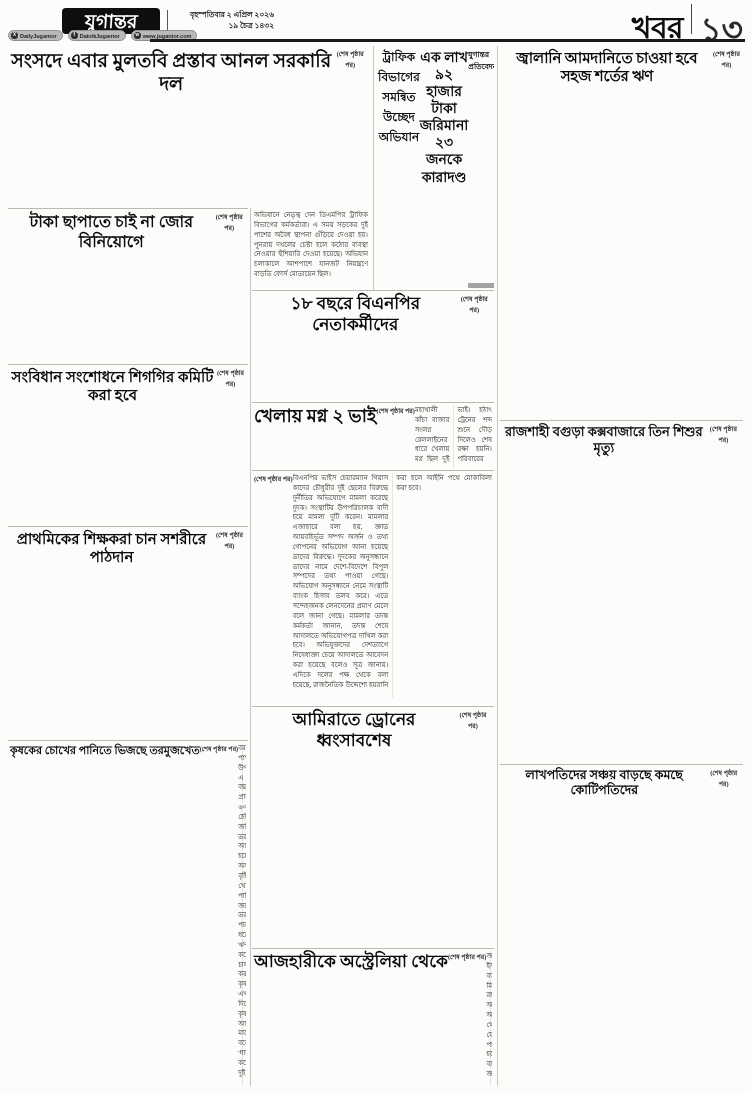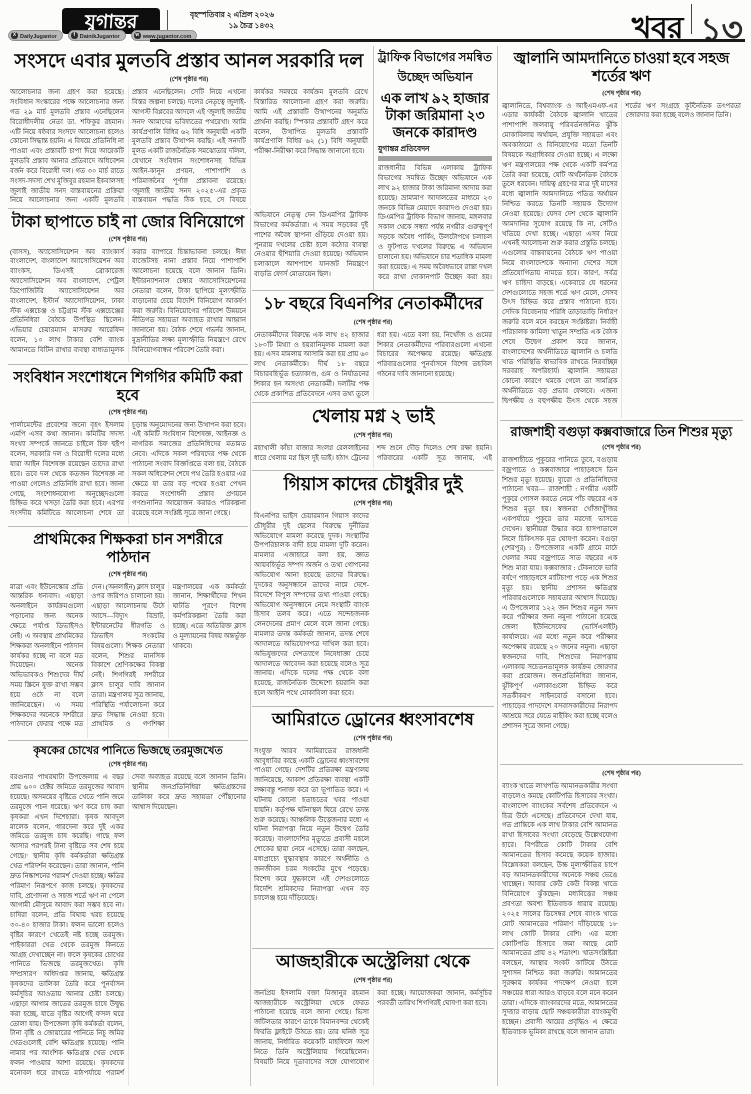--- a/index.html
+++ b/index.html
@@ -19,21 +19,21 @@
          font-family:"Liberation Sans",sans-serif;}
   .badge .bi{width:7px;height:7px;border-radius:50%;background:#2d2d2d;color:#fff;display:flex;
              align-items:center;justify-content:center;font-size:4.5px;line-height:1;}
   .section-wrap{position:absolute;right:8px;top:4px;display:flex;align-items:flex-start;gap:8px;}
   .section-title{font-size:30px;font-weight:bold;color:#0d0d0d;letter-spacing:-.5px;}
   .sec-bar{width:1px;height:30px;background:#444;}
   .page-no{font-size:33px;font-weight:600;color:#2a2a2a;}
   .head-rule{position:absolute;left:150px;top:39px;width:595px;height:3px;background:#1a1a1a;}
 
   
-  .art{position:absolute;display:flex;flex-direction:column;overflow:hidden;padding:2px 2px 0 2px;box-sizing:border-box;}
+  .art{position:absolute;display:flex;flex-direction:row;overflow:hidden;padding:2px 2px 0 2px;box-sizing:border-box;}
   .rt{border-top:1px solid #b9b9b5;}
   .hl{font-weight:bold;text-align:center;color:#0a0a0a;line-height:1.22;margin:1px 0 1px;}
   .kicker{font-weight:bold;text-align:center;font-size:12px;color:#111;margin-bottom:1px;}
   .cont{font-weight:bold;text-align:center;font-size:6.3px;color:#222;margin:1px 0 2px;}
   .byline{font-weight:bold;font-size:7.5px;color:#111;border-bottom:5px solid #a3a3a3;
           padding-bottom:1px;margin:1px 0 2px;}
   .bod{flex:1;overflow:hidden;font-size:6.8px;line-height:1.45;text-align:justify;color:#262624;
        column-fill:auto;column-gap:8px;column-rule:1px solid #e4e4e0;}
   .c1{column-count:1;} .c2{column-count:2;} .c3{column-count:3;}
 
@@ -126,21 +126,20 @@
     <div class="bod c2">মহাখালী কাঁচা বাজার সংলগ্ন রেললাইনের ধারে খেলায় মগ্ন ছিল দুই ভাই। হঠাৎ ট্রেনের শব্দ শুনে দৌড় দিলেও শেষ রক্ষা হয়নি। পরিবারের একটি সূত্র জানায়, এই মনোকষ্টের দুর্ঘটনা এড়ানো সম্ভব হতো। রেল পুলিশ ঘটনাস্থলে অবস্থান করছে। তদন্ত সাপেক্ষে প্রয়োজনীয় ব্যবস্থা নেওয়া হবে।</div>
   </div>
 
   <div class="art rt" style="left:500px;top:420px;width:243px;height:340px;">
     <div class="hl" style="font-size:13px;">রাজশাহী বগুড়া কক্সবাজারে তিন শিশুর মৃত্যু</div>
     <div class="cont">(শেষ পৃষ্ঠার পর)</div>
     <div class="bod c2">রাজশাহীতে পুকুরের পানিতে ডুবে, বগুড়ায় বজ্রপাতে ও কক্সবাজারে পাহাড়ধসে তিন শিশুর মৃত্যু হয়েছে। ব্যুরো ও প্রতিনিধিদের পাঠানো খবর— রাজশাহী : নগরীর একটি পুকুরে গোসল করতে নেমে পাঁচ বছরের এক শিশুর মৃত্যু হয়। স্বজনরা খোঁজাখুঁজির একপর্যায়ে পুকুরে তার মরদেহ ভাসতে দেখেন। স্থানীয়রা উদ্ধার করে হাসপাতালে নিলে চিকিৎসক মৃত ঘোষণা করেন। বগুড়া (শেরপুর) : উপজেলার একটি গ্রামে মাঠে খেলার সময় বজ্রপাতে সাত বছরের এক শিশু মারা যায়। কক্সবাজার : টেকনাফে ভারি বর্ষণে পাহাড়ধসে মাটিচাপা পড়ে এক শিশুর মৃত্যু হয়। স্থানীয় প্রশাসন ক্ষতিগ্রস্ত পরিবারগুলোকে সহায়তার আশ্বাস দিয়েছে। এ উপজেলার ১২২ জন শিশুর নতুন সনদ করে পরীক্ষার জন্য নমুনা পাঠানো হয়েছে জেলা ইউনিসেফের (ভার্সিএলইট) কার্যালয়ে। এর মধ্যে নতুন করে পরীক্ষার অপেক্ষায় রয়েছে ২০ জনের নমুনা। এছাড়া স্বজনদের দাবি, শিশুদের নিরাপত্তায় এলাকায় সচেতনতামূলক কার্যক্রম জোরদার করা প্রয়োজন। জনপ্রতিনিধিরা জানান, ঝুঁকিপূর্ণ এলাকাগুলো চিহ্নিত করে সতর্কীকরণ সাইনবোর্ড বসানো হবে। পাহাড়ের পাদদেশে বসবাসকারীদের নিরাপদ আশ্রয়ে সরে যেতে মাইকিং করা হচ্ছে বলেও প্রশাসন সূত্রে জানা গেছে।</div>
   </div>
 
   <div class="art rt" style="left:252px;top:470px;width:242px;height:228px;">
-    <div class="hl" style="font-size:18px;">গিয়াস কাদের চৌধুরীর দুই</div>
     <div class="cont">(শেষ পৃষ্ঠার পর)</div>
     <div class="bod c2">বিএনপির ভাইস চেয়ারম্যান গিয়াস কাদের চৌধুরীর দুই ছেলের বিরুদ্ধে দুর্নীতির অভিযোগে মামলা করেছে দুদক। সংস্থাটির উপপরিচালক বাদী হয়ে মামলা দুটি করেন। মামলার এজাহারে বলা হয়, জ্ঞাত আয়বহির্ভূত সম্পদ অর্জন ও তথ্য গোপনের অভিযোগ আনা হয়েছে তাদের বিরুদ্ধে। দুদকের অনুসন্ধানে তাদের নামে দেশে-বিদেশে বিপুল সম্পদের তথ্য পাওয়া গেছে। অভিযোগ অনুসন্ধানে নেমে সংস্থাটি ব্যাংক হিসাব তলব করে। এতে সন্দেহজনক লেনদেনের প্রমাণ মেলে বলে জানা গেছে। মামলার তদন্ত কর্মকর্তা জানান, তদন্ত শেষে আদালতে অভিযোগপত্র দাখিল করা হবে। অভিযুক্তদের দেশত্যাগে নিষেধাজ্ঞা চেয়ে আদালতে আবেদন করা হয়েছে বলেও সূত্র জানায়। এদিকে দলের পক্ষ থেকে বলা হয়েছে, রাজনৈতিক উদ্দেশ্যে হয়রানি করা হলে আইনি পথে মোকাবিলা করা হবে।</div>
   </div>
 
   <div class="art rt" style="left:8px;top:526px;width:240px;height:212px;">
     <div class="hl" style="font-size:15px;">প্রাথমিকের শিক্ষকরা চান সশরীরে পাঠদান</div>
     <div class="cont">(শেষ পৃষ্ঠার পর)</div>
     <div class="bod c3">মাত্রা এবং ইউনেস্কোর প্রতি আন্তরিক ধন্যবাদ। এছাড়া অনলাইনে কার্যক্রমগুলো পড়ানোর জন্য অনেক ক্ষেত্রে পর্যাপ্ত ডিভাইসও নেই। এ অবস্থায় প্রাথমিকের শিক্ষকরা অনলাইনে পাঠদান কার্যকর হচ্ছে না বলে মত দিয়েছেন। অনেক অভিভাবকও শিশুদের দীর্ঘ সময় স্ক্রিনে যুক্ত রাখা সম্ভব হয়ে ওঠে না বলে জানিয়েছেন। এ সময় শিক্ষকদের অনেকে সশরীরে পাঠদানে ফেরার পক্ষে মত দেন। (অনলাইন) ক্লাস চালুর ওপর জরিপও চালানো হয়। এছাড়া আলোচনায় উঠে আসে—বিদ্যুৎ বিভ্রাট, ইন্টারনেটের ধীরগতি ও ডিভাইস সংকটের বিষয়গুলো। শিক্ষক নেতারা বলেন, শিশুর মানসিক বিকাশে শ্রেণিকক্ষের বিকল্প নেই। শিগগিরই সশরীরে ক্লাস চালুর দাবি জানান তারা। মন্ত্রণালয় সূত্র জানায়, পরিস্থিতি পর্যালোচনা করে দ্রুত সিদ্ধান্ত নেওয়া হবে। প্রাথমিক ও গণশিক্ষা মন্ত্রণালয়ের এক কর্মকর্তা জানান, শিক্ষার্থীদের শিখন ঘাটতি পূরণে বিশেষ কর্মপরিকল্পনা তৈরি করা হচ্ছে। এতে অতিরিক্ত ক্লাস ও মূল্যায়নের বিষয় অন্তর্ভুক্ত থাকবে।</div>
   </div>
 
@@ -150,20 +149,21 @@
     <div class="bod c2">সংযুক্ত আরব আমিরাতের রাজধানী আবুধাবির কাছে একটি ড্রোনের ধ্বংসাবশেষ পাওয়া গেছে। দেশটির প্রতিরক্ষা মন্ত্রণালয় জানিয়েছে, আকাশ প্রতিরক্ষা ব্যবস্থা একটি লক্ষ্যবস্তু শনাক্ত করে তা ভূপাতিত করে। এ ঘটনায় কোনো হতাহতের খবর পাওয়া যায়নি। কর্তৃপক্ষ ঘটনাস্থল ঘিরে রেখে তদন্ত শুরু করেছে। আঞ্চলিক উত্তেজনার মধ্যে এ ঘটনা নিরাপত্তা নিয়ে নতুন উদ্বেগ তৈরি করেছে। বাংলাদেশির মৃত্যুতে প্রবাসী মহলে শোকের ছায়া নেমে এসেছে। তারা বলছেন, মধ্যপ্রাচ্যে যুদ্ধাবস্থার কারণে অর্থনীতি ও জনজীবন চরম সংকটের মুখে পড়েছে। বিশেষ করে যুদ্ধকালে এই দেশগুলোতে বিদেশি শ্রমিকদের নিরাপত্তা এখন বড় চ্যালেঞ্জ হয়ে দাঁড়িয়েছে।</div>
   </div>
 
   <div class="art rt" style="left:8px;top:740px;width:240px;height:346px;">
     <div class="hl" style="font-size:11px;">কৃষকের চোখের পানিতে ভিজছে তরমুজখেত</div>
     <div class="cont">(শেষ পৃষ্ঠার পর)</div>
     <div class="bod c2">বরগুনার পাথরঘাটা উপজেলায় এ বছর প্রায় ৬০০ হেক্টর জমিতে তরমুজের আবাদ হয়েছে। অসময়ের বৃষ্টিতে খেতে পানি জমে তরমুজে পচন ধরেছে। ঋণ করে চাষ করা কৃষকরা এখন দিশেহারা। কৃষক আবদুল মালেক বলেন, 'ধারদেনা করে দুই একর জমিতে তরমুজ চাষ করেছি। গাছে ফল আসার পরপরই টানা বৃষ্টিতে সব শেষ হয়ে গেছে।' স্থানীয় কৃষি কর্মকর্তারা ক্ষতিগ্রস্ত খেত পরিদর্শন করেছেন। তারা জানান, পানি দ্রুত নিষ্কাশনের পরামর্শ দেওয়া হচ্ছে। ক্ষতির পরিমাণ নিরূপণে কাজ চলছে। কৃষকদের দাবি, প্রণোদনা ও সহজ শর্তে ঋণ না পেলে আগামী মৌসুমে আবাদ করা সম্ভব হবে না। চাষিরা বলেন, প্রতি বিঘায় খরচ হয়েছে ৩০-৪০ হাজার টাকা। ফলন ভালো হলেও বৃষ্টির কারণে খেতেই নষ্ট হচ্ছে তরমুজ। পাইকাররা খেত থেকে তরমুজ কিনতে আগ্রহ দেখাচ্ছেন না। ফলে কৃষকের চোখের পানিতে ভিজছে তরমুজখেত। কৃষি সম্প্রসারণ অধিদপ্তর জানায়, ক্ষতিগ্রস্ত কৃষকদের তালিকা তৈরি করে পুনর্বাসন কর্মসূচির আওতায় আনার চেষ্টা চলছে। এছাড়া আগাম জাতের তরমুজ চাষে উদ্বুদ্ধ করা হচ্ছে, যাতে বৃষ্টির আগেই ফসল ঘরে তোলা যায়। উপজেলা কৃষি কর্মকর্তা বলেন, টানা বৃষ্টি ও জোয়ারের পানিতে নিচু জমির খেতগুলোই বেশি ক্ষতিগ্রস্ত হয়েছে। পানি নামার পর আংশিক ক্ষতিগ্রস্ত খেত থেকে ফলন পাওয়ার আশা রয়েছে। কৃষকদের মনোবল ধরে রাখতে মাঠপর্যায়ে পরামর্শ সেবা অব্যাহত রয়েছে বলে জানান তিনি। স্থানীয় জনপ্রতিনিধিরা ক্ষতিগ্রস্তদের তালিকা করে দ্রুত সহায়তা পৌঁছানোর আশ্বাস দিয়েছেন।</div>
   </div>
 
   <div class="art rt" style="left:500px;top:764px;width:243px;height:322px;">
+    <div class="hl" style="font-size:12.5px;">লাখপতিদের সঞ্চয় বাড়ছে কমছে কোটিপতিদের</div>
     <div class="cont">(শেষ পৃষ্ঠার পর)</div>
     <div class="bod c2">ব্যাংক খাতে লাখপতি আমানতকারীর সংখ্যা বাড়লেও কমছে কোটিপতি হিসাবের সংখ্যা। বাংলাদেশ ব্যাংকের সর্বশেষ প্রতিবেদনে এ চিত্র উঠে এসেছে। প্রতিবেদনে দেখা যায়, গত প্রান্তিকে এক লাখ টাকার বেশি আমানত রাখা হিসাবের সংখ্যা বেড়েছে উল্লেখযোগ্য হারে। বিপরীতে কোটি টাকার বেশি আমানতের হিসাব কমেছে কয়েক হাজার। বিশ্লেষকরা বলছেন, উচ্চ মূল্যস্ফীতির চাপে বড় আমানতকারীদের অনেকে সঞ্চয় ভেঙে খাচ্ছেন। আবার কেউ কেউ বিকল্প খাতে বিনিয়োগে ঝুঁকছেন। মধ্যবিত্তের সঞ্চয় প্রবণতা অবশ্য ইতিবাচক ধারায় রয়েছে। ২০২৫ সালের ডিসেম্বর শেষে ব্যাংক খাতে মোট আমানতের পরিমাণ দাঁড়িয়েছে ১৮ লাখ কোটি টাকার বেশি। এর মধ্যে কোটিপতি হিসাবে জমা আছে মোট আমানতের প্রায় ৪২ শতাংশ। খাতসংশ্লিষ্টরা বলছেন, আস্থার সংকট কাটিয়ে উঠতে সুশাসন নিশ্চিত করা জরুরি। আমানতের সুরক্ষায় কার্যকর পদক্ষেপ নেওয়া হলে সঞ্চয়ের ধারা আরও বাড়বে বলে মনে করেন তারা। এদিকে ব্যাংকারদের মতে, আমানতের সুদহার বাড়ায় ছোট সঞ্চয়কারীরা ব্যাংকমুখী হচ্ছেন। প্রবাসী আয়ের প্রবৃদ্ধিও এ ক্ষেত্রে ইতিবাচক ভূমিকা রাখছে বলে জানান তারা।</div>
   </div>
 
   <div class="art rt" style="left:252px;top:948px;width:242px;height:138px;">
     <div class="hl" style="font-size:17px;">আজহারীকে অস্ট্রেলিয়া থেকে</div>
     <div class="cont">(শেষ পৃষ্ঠার পর)</div>
     <div class="bod c2">জনপ্রিয় ইসলামি বক্তা মিজানুর রহমান আজহারীকে অস্ট্রেলিয়া থেকে ফেরত পাঠানো হয়েছে বলে জানা গেছে। ভিসা জটিলতার কারণে তাকে বিমানবন্দর থেকেই ফিরতি ফ্লাইটে উঠতে হয়। তার ঘনিষ্ঠ সূত্র জানায়, নির্ধারিত কয়েকটি মাহফিলে অংশ নিতে তিনি অস্ট্রেলিয়ায় গিয়েছিলেন। বিষয়টি নিয়ে দূতাবাসের সঙ্গে যোগাযোগ করা হচ্ছে। আয়োজকরা জানান, কর্মসূচির পরবর্তী তারিখ শিগগিরই ঘোষণা করা হবে।</div>
   </div>
 

